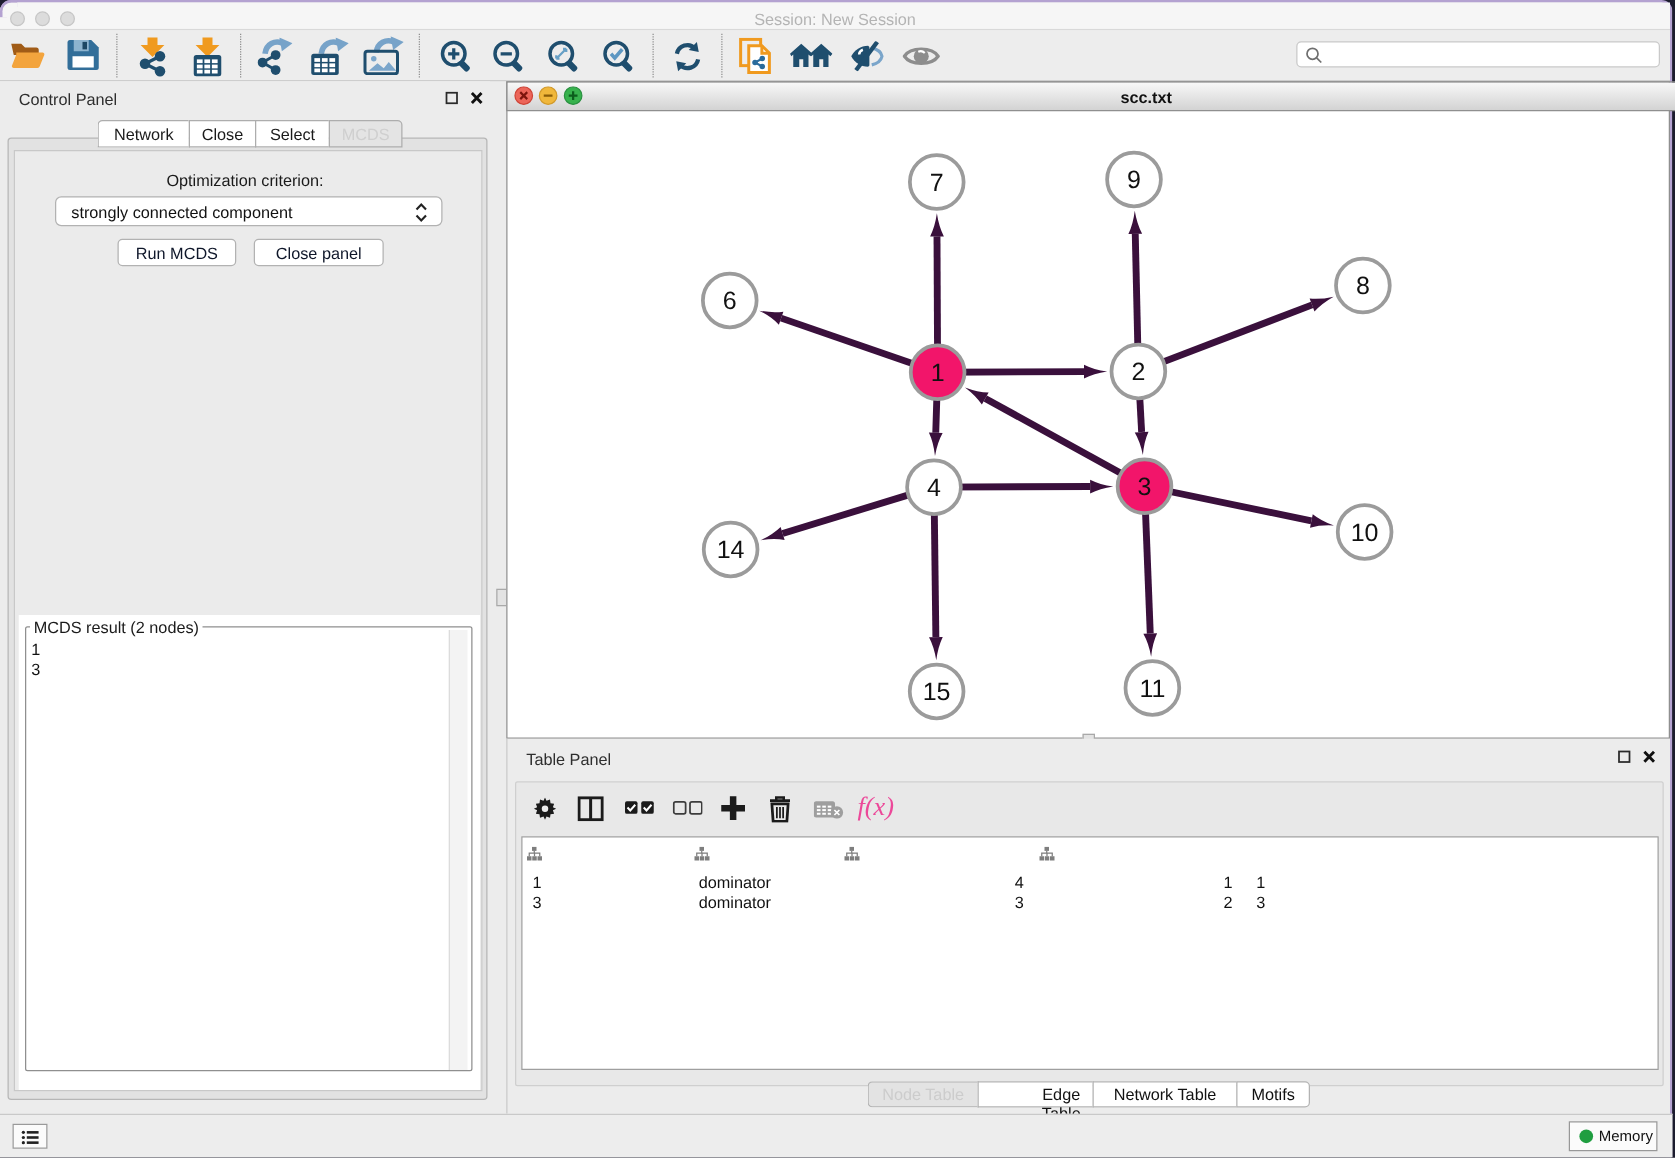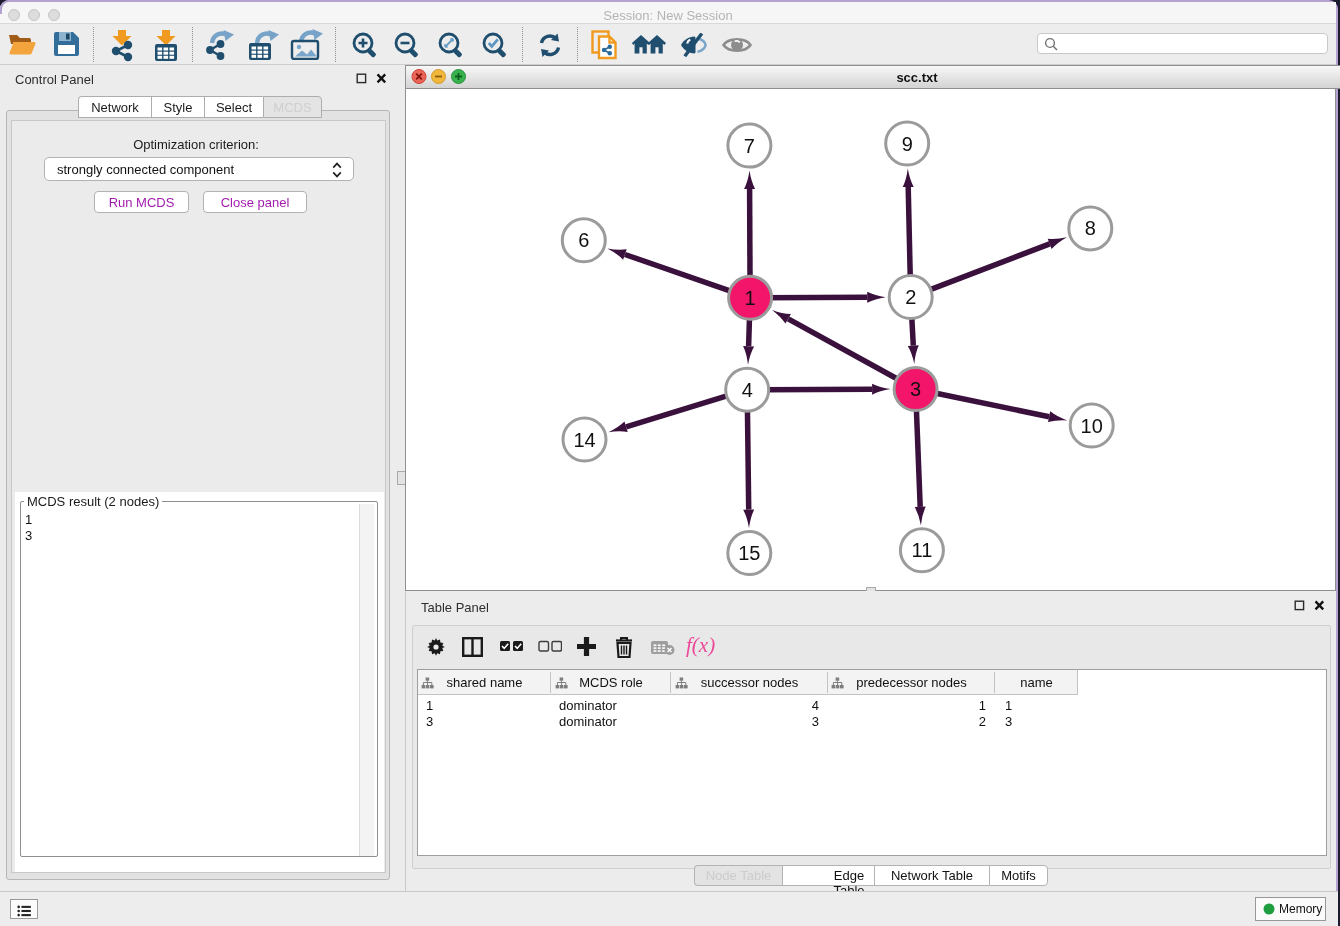--- a/index.html
+++ b/index.html
@@ -21,21 +21,21 @@
 .tabs { left:78px; top:96px; height:22px; display:flex; z-index:3; }
 .tab { position:static; font-size:13px; color:#1b1b1b; background:#fff; border:1px solid #adadad;
   border-right:none; padding:3px 0 0 0; height:22px; text-align:center; }
 .tabpane { left:6px; top:110px; width:384px; height:770px; background:#e2e2e2;
   border:1px solid #b6b6b6; border-radius:3px; }
 .innerpane { left:11px; top:120px; width:375px; height:753px; background:#ebebeb; border:1px solid #c8c8c8; }
 .optlabel { left:0; top:137px; width:392px; text-align:center; font-size:13px; color:#1a1a1a; }
 .select { left:44px; top:157px; width:310px; height:24px; background:#fff;
   border:1px solid #b2b2b2; border-radius:5px; font-size:13px; color:#111; padding:4px 0 0 12px; }
 .btn { top:191px; height:22px; background:#fff; border:1px solid #b2b2b2;
-  border-radius:4px; font-size:13px; color:#a21caf; text-align:center; padding-top:3px; }
+  border-radius:4px; font-size:13px; color:#0f172a; text-align:center; padding-top:3px; }
 .resultwrap { left:15px; top:492px; width:369px; height:380px; background:#fff; }
 .fieldset { left:5px; top:9px; width:358px; height:356px; border:1px solid #8f8f8f; border-radius:2px; }
 .legend { left:9px; top:2px; background:#fff; padding:0 3px; font-size:13px; color:#1a1a1a; }
 .scrolltrack { right:3px; top:2px; width:15px; height:352px; background:#f3f3f3; border-left:1px solid #dcdcdc; }
 .mcdstext { left:4px; top:10px; font-size:13px; line-height:16px; color:#111; }
 .divhandle { background:#e3e3e3; border:1px solid #a9a9a9; }
 .netwin { left:405px; top:65px; width:931px; height:526px; border:1px solid #8f8f8f; background:#fff; }
 .netbar { left:405px; top:65px; width:1024px; height:24px; background:linear-gradient(#f8f8f8,#d3d3d3);
   border:1px solid #8f8f8f; }
 .nettitle { width:100%; text-align:center; top:4px; font-size:13px; font-weight:700; color:#111; }
@@ -197,21 +197,21 @@
   </div>
 
 <div class="ctrl"></div>
 <div class="ptitle" style="left:15px; top:72px;">Control Panel</div>
 <svg style="position:absolute;left:356px;top:72px;" width="32" height="13" viewBox="0 0 32 13">
     <rect x="1.2" y="2.2" width="8.4" height="8.4" fill="none" stroke="#2a2a2a" stroke-width="1.4"></rect>
     <path d="M21.5 2.4 L29.2 10.4 M29.2 2.4 L21.5 10.4" stroke="#111" stroke-width="2.3"></path>
   </svg>
 <div class="tabs">
   <div class="tab" style="width:73px; border-radius:4px 0 0 0;">Network</div>
-  <div class="tab" style="width:53px;">Style</div>
+  <div class="tab" style="width:53px;">Close</div>
   <div class="tab" style="width:59px;">Select</div>
   <div class="tab" style="width:59px; border-right:1px solid #adadad; border-radius:0 4px 0 0; background:#e4e4e4; color:#cfcfcf;">MCDS</div>
 </div>
 <div class="tabpane"></div>
 <div class="innerpane"></div>
 <div class="optlabel">Optimization criterion:</div>
 <div class="select">strongly connected component
   <svg style="position:absolute; right:10px; top:4px;" width="12" height="16" viewBox="0 0 12 16">
       <path d="M2.2 5.6 L6 1.6 L9.8 5.6 M2.2 10.4 L6 14.4 L9.8 10.4" fill="none" stroke="#222" stroke-width="1.7"></path>
     </svg>
@@ -337,32 +337,20 @@
     <rect x="6.8" y="7.3" width="2.9" height="1.6" fill="#ffffff"></rect>
     <rect x="11.2" y="7.3" width="2.9" height="1.6" fill="#ffffff"></rect>
     <rect x="2.5" y="10.2" width="2.9" height="1.6" fill="#ffffff"></rect>
     <rect x="6.8" y="10.2" width="2.9" height="1.6" fill="#ffffff"></rect>
     <rect x="11.2" y="10.2" width="2.9" height="1.6" fill="#ffffff"></rect>
     <circle cx="18.5" cy="10" r="5" fill="#9e9e9e"></circle>
     <path d="M16.5 8 l4 4 m0 -4 l-4 4" stroke="#ffffff" stroke-width="1.4"></path>
   </svg>
 <div class="fx">f(x)</div>
 <div class="dtable">
-  <div class="thead">
-    <div class="hsep" style="left:132px;"></div>
-    <div class="hsep" style="left:252px;"></div>
-    <div class="hsep" style="left:409px;"></div>
-    <div class="hsep" style="left:576px;"></div>
-    <div class="hsep" style="left:659px;"></div>
-    <div class="hlabel" style="left:0; width:133px;">shared name</div>
-    <div class="hlabel" style="left:133px; width:120px;">MCDS role</div>
-    <div class="hlabel" style="left:253px; width:157px;">successor nodes</div>
-    <div class="hlabel" style="left:410px; width:167px;">predecessor nodes</div>
-    <div class="hlabel" style="left:577px; width:83px;">name</div>
-  </div>
   <div class="cell" style="left:8px; top:28px;">1</div>
   <div class="cell" style="left:141px; top:28px;">dominator</div>
   <div class="cell" style="left:253px; top:28px; width:148px; text-align:right;">4</div>
   <div class="cell" style="left:410px; top:28px; width:158px; text-align:right;">1</div>
   <div class="cell" style="left:587px; top:28px;">1</div>
   <div class="cell" style="left:8px; top:43.5px;">3</div>
   <div class="cell" style="left:141px; top:43.5px;">dominator</div>
   <div class="cell" style="left:253px; top:43.5px; width:148px; text-align:right;">3</div>
   <div class="cell" style="left:410px; top:43.5px; width:158px; text-align:right;">2</div>
   <div class="cell" style="left:587px; top:43.5px;">3</div>

